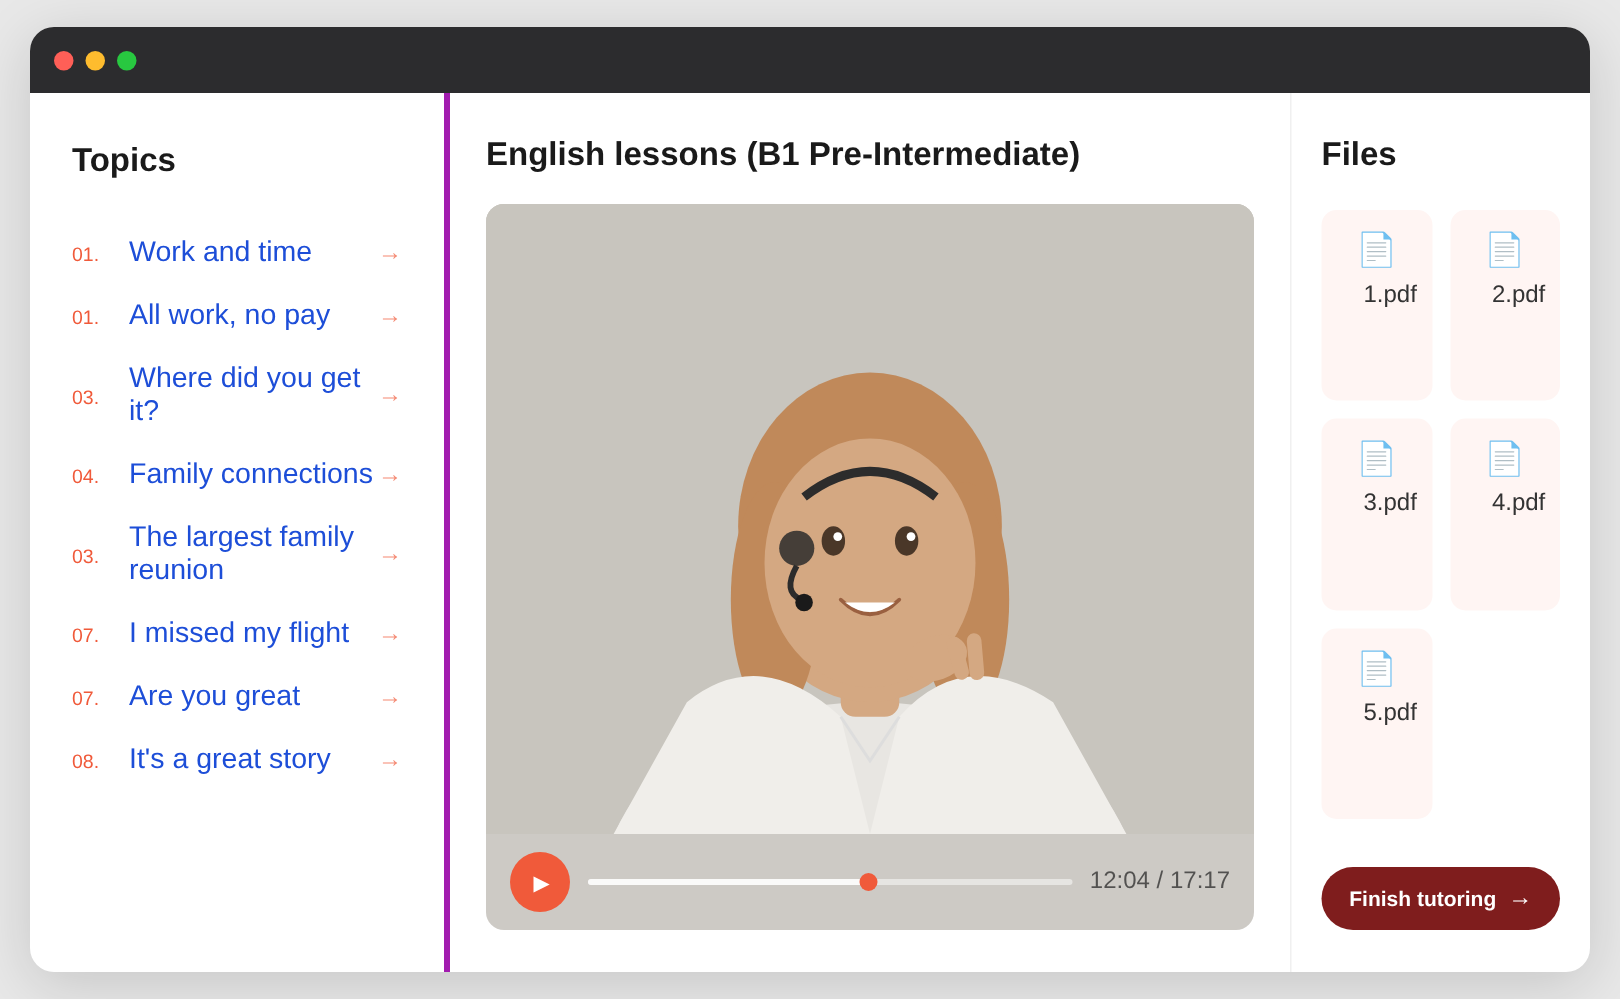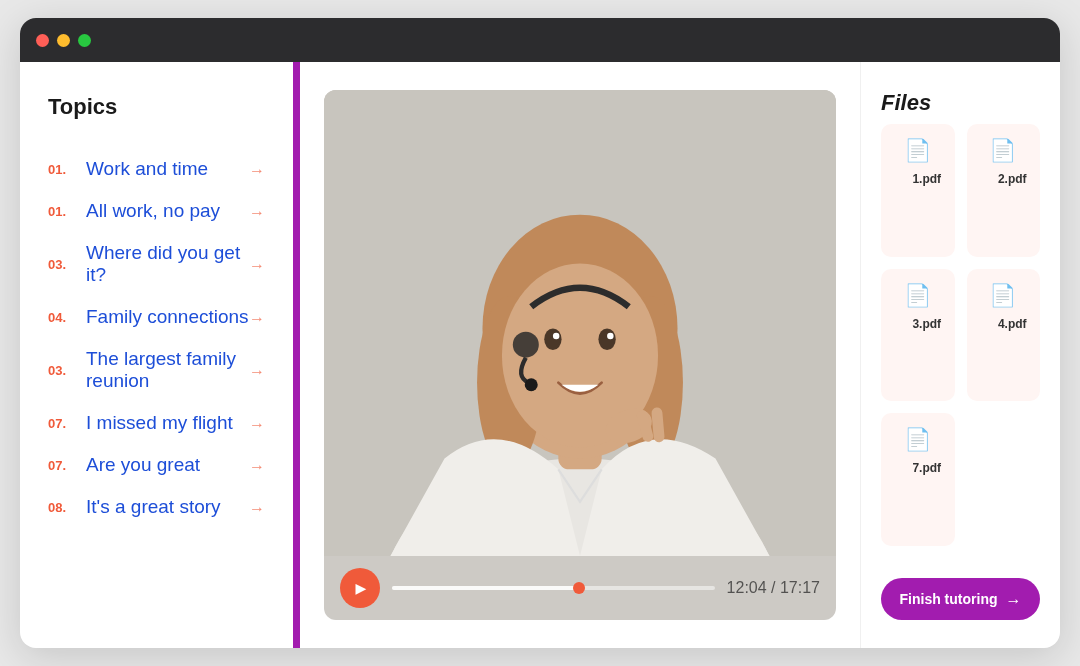--- a/index.html
+++ b/index.html
@@ -45,21 +45,21 @@
     .main-content {
       display: flex;
       flex: 1;
       overflow: hidden;
     }
     
     .sidebar {
       width: 280px;
       flex-shrink: 0;
       padding: 32px 28px;
-      border-right: 7px solid #a21caf;
+      border-right: 4px solid #a21caf;
       overflow-y: auto;
     }
     .sidebar-title {
       font-size: 22px;
       font-weight: 700;
       color: #1a1a1a;
       margin-bottom: 28px;
     }
     .topic-item {
       display: flex;
@@ -70,21 +70,21 @@
       border-bottom: none;
     }
     .topic-left {
       display: flex;
       align-items: center;
       gap: 10px;
     }
     .topic-num {
       color: #f05a3a;
       font-size: 13px;
-      font-weight: 700;
+      font-weight: 400;
       min-width: 28px;
     }
     .topic-name {
       font-size: 19px;
       color: #1d4ed8;
       font-weight: 400;
     }
     .topic-arrow {
       color: #f05a3a;
       font-size: 16px;
@@ -173,22 +173,21 @@
       flex-shrink: 0;
       padding: 28px 20px;
       border-left: 1px solid #f0f0f0;
       display: flex;
       flex-direction: column;
     }
     .files-title {
       font-size: 22px;
       font-weight: 700;
       color: #1a1a1a;
-      margin-bottom: 8px;
-      font-style: italic;
+      margin-bottom: 24px;
     }
     .files-grid {
       display: grid;
       grid-template-columns: 1fr 1fr;
       gap: 12px;
       flex: 1;
     }
     .file-item {
       background: #fff5f3;
       border-radius: 10px;
@@ -197,27 +196,27 @@
       flex-direction: column;
       align-items: center;
       gap: 8px;
       cursor: pointer;
     }
     .file-icon {
       color: #f05a3a;
       font-size: 22px;
     }
     .file-name {
-      font-size: 12px;
+      font-size: 16px;
       color: #333;
-      font-weight: 700;
+      font-weight: 400;
       margin-left: 18px;
     }
     .finish-btn {
-      background: #a21caf;
+      background: #7f1d1d;
       color: white;
       border: none;
       border-radius: 24px;
       padding: 12px 18px;
       font-size: 14px;
       font-weight: 600;
       cursor: pointer;
       display: flex;
       align-items: center;
       justify-content: center;
@@ -315,20 +314,21 @@
       <div class="topic-item">
         <div class="topic-left">
           <span class="topic-num">08.</span>
           <span class="topic-name">It's a great story</span>
         </div>
         <span class="topic-arrow">→</span>
       </div>
     </div>
 
     <div class="center-panel">
+      <div class="lesson-title">English lessons (B1 Pre-Intermediate)</div>
 
       <div class="video-container">
         <div class="person-container">
 
           <svg width="100%" height="100%" viewBox="0 0 550 430" preserveAspectRatio="xMidYMid slice" xmlns="http://www.w3.org/2000/svg">
 
             <rect width="550" height="430" fill="#c8c5be"></rect>
 
             <ellipse cx="275" cy="460" rx="180" ry="120" fill="#e8e6e2"></ellipse>
 
@@ -402,21 +402,21 @@
           <span class="file-name">3.pdf</span>
         </div>
 
         <div class="file-item">
           <span class="file-icon">📄</span>
           <span class="file-name">4.pdf</span>
         </div>
 
         <div class="file-item">
           <span class="file-icon">📄</span>
-          <span class="file-name">7.pdf</span>
+          <span class="file-name">5.pdf</span>
         </div>
 
         <div style="background:transparent;"></div>
       </div>
 
       <button class="finish-btn">
         <span>Finish tutoring</span>
         <span class="finish-btn-arrow">→</span>
       </button>
     </div>

